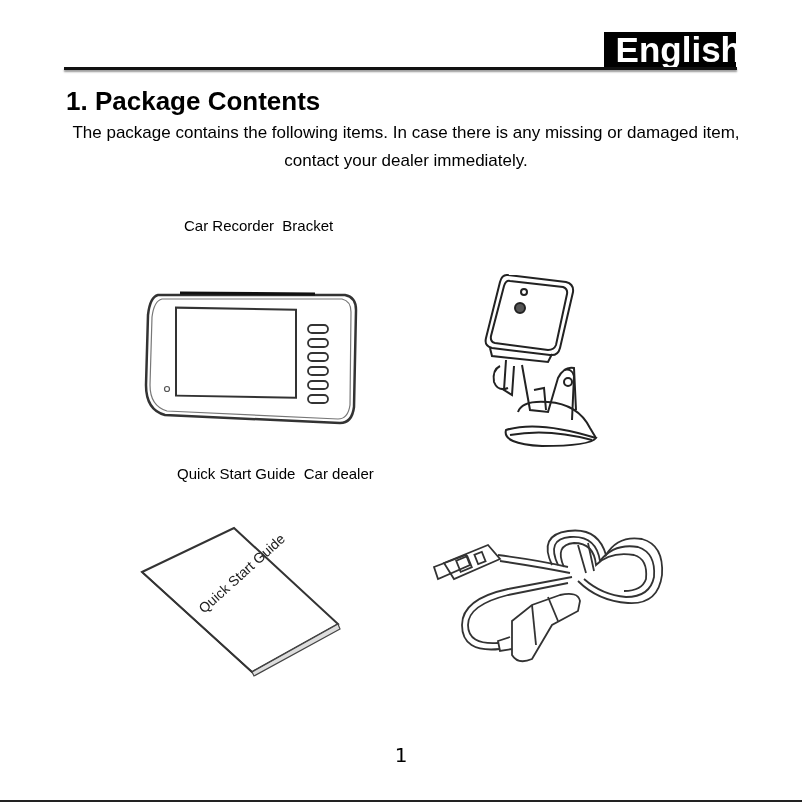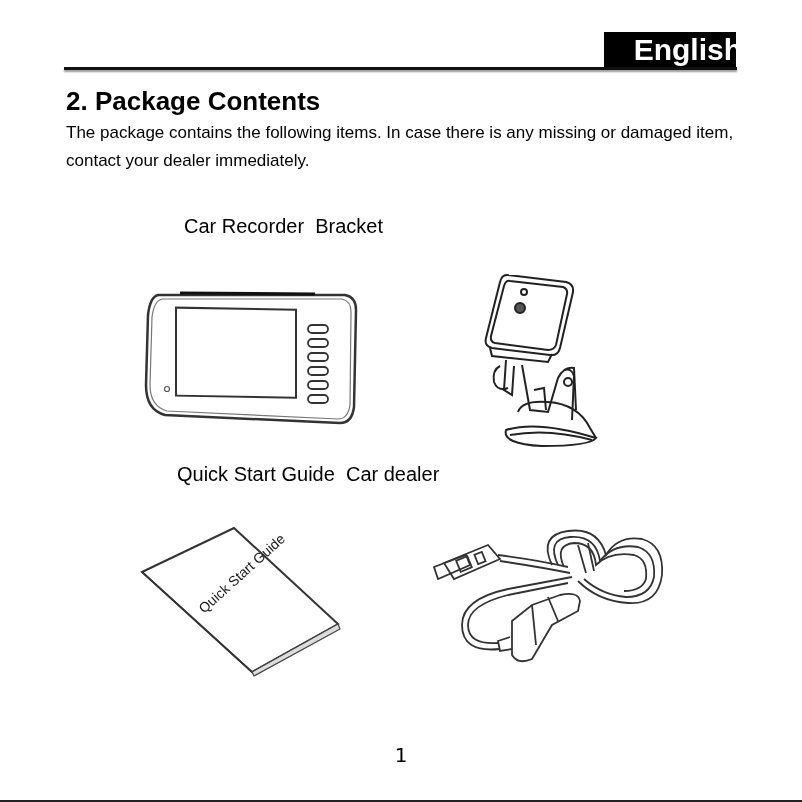--- a/index.html
+++ b/index.html
@@ -1,49 +1,49 @@
 <!DOCTYPE html>
 <html><head>
   <meta charset="utf-8">
   <style>
     html, body { margin: 0; padding: 0; background: #ffffff; }
     body { width: 802px; height: 802px; position: relative; overflow: hidden;
            font-family: "Liberation Sans", sans-serif; color: #000; }
     .lang-tab { position: absolute; left: 604px; top: 32px; width: 132px; height: 35px;
-                background: #000; color: #fff; font-weight: bold; font-size: 30px;
+                background: #000; color: #fff; font-weight: bold; font-size: 35px;
                 line-height: 35px; text-align: right; padding-right: 0; overflow: hidden;
                 white-space: nowrap; box-sizing: border-box; }
     .lang-tab span { display: inline-block; margin-right: -6px; }
     .header-rule { position: absolute; left: 64px; top: 67px; width: 673px; height: 3px;
                    background: #111; box-shadow: 0 2px 2px #999; }
     .page-title { position: absolute; left: 66px; top: 84px; font-size: 26px; font-weight: bold;
                   margin: 0; line-height: 34px; }
     .intro { position: absolute; left: 66px; top: 119px; width: 680px; font-size: 17px;
-             line-height: 28px; margin: 0; }
-    .caption { position: absolute; font-size: 20px; line-height: 20px; white-space: pre; }
+             line-height: 28px; margin: 0; text-align: center; }
+    .caption { position: absolute; font-size: 15px; line-height: 20px; white-space: pre; }
     .cap1 { left: 184px; top: 216px; }
     .cap2 { left: 177px; top: 464px; }
     .illus { position: absolute; }
     .recorder { left: 140px; top: 285px; width: 225px; height: 145px; }
     .bracket { left: 478px; top: 270px; width: 128px; height: 178px; }
     .guide { left: 138px; top: 522px; width: 210px; height: 155px; }
     .adapter { left: 428px; top: 525px; width: 240px; height: 145px; }
     .page-number { position: absolute; left: 0; width: 802px; top: 743px; text-align: center;
                    font-size: 20px; font-family: "DejaVu Sans", sans-serif; }
     .footer-rule { position: absolute; left: 0; top: 800px; width: 802px; height: 2px; background: #222; }
   </style>
 </head>
 <body>
 
 <div class="lang-tab">
   <span>English</span>
 </div>
 <div class="header-rule"></div>
 
-<h1 class="page-title">2. Package Contents</h1>
+<h1 class="page-title">1. Package Contents</h1>
 <p class="intro">The package contains the following items. In case there is any missing or damaged item, contact your dealer immediately.</p>
 
 <div class="caption cap1">Car Recorder  Bracket</div>
 
 <svg class="illus recorder" viewBox="0 0 225 145">
   <path d="M18 10 Q10 12 8 30 L6 100 Q6 125 25 130 L200 138 Q212 138 214 122 L216 25 Q216 12 205 10 Z" fill="none" stroke="#333" stroke-width="2.5"></path>
   <path d="M22 14 Q14 16 12 32 L10 100 Q10 121 27 126 L198 134 Q208 134 210 120 L211 27 Q211 16 202 14 Z" fill="none" stroke="#777" stroke-width="1.2"></path>
   <path d="M40 8 L175 9" stroke="#111" stroke-width="3"></path>
   <rect x="36" y="22" width="120" height="88" fill="none" stroke="#333" stroke-width="2" transform="skewY(1)"></rect>
   <g fill="none" stroke="#333" stroke-width="1.8">

